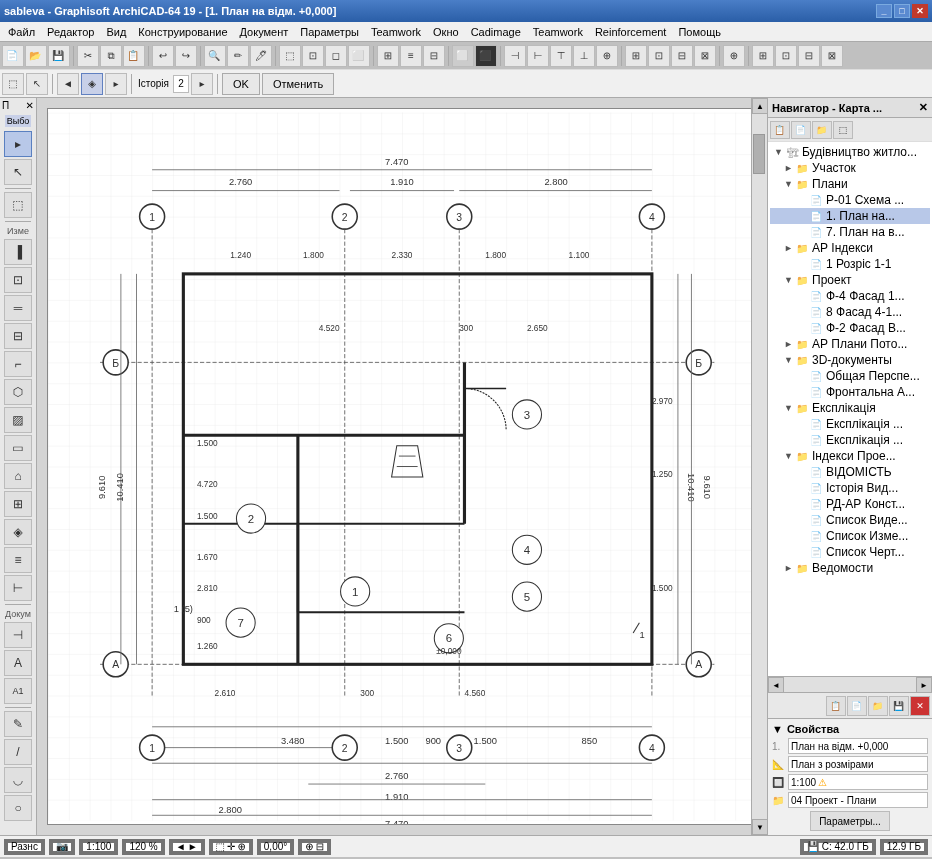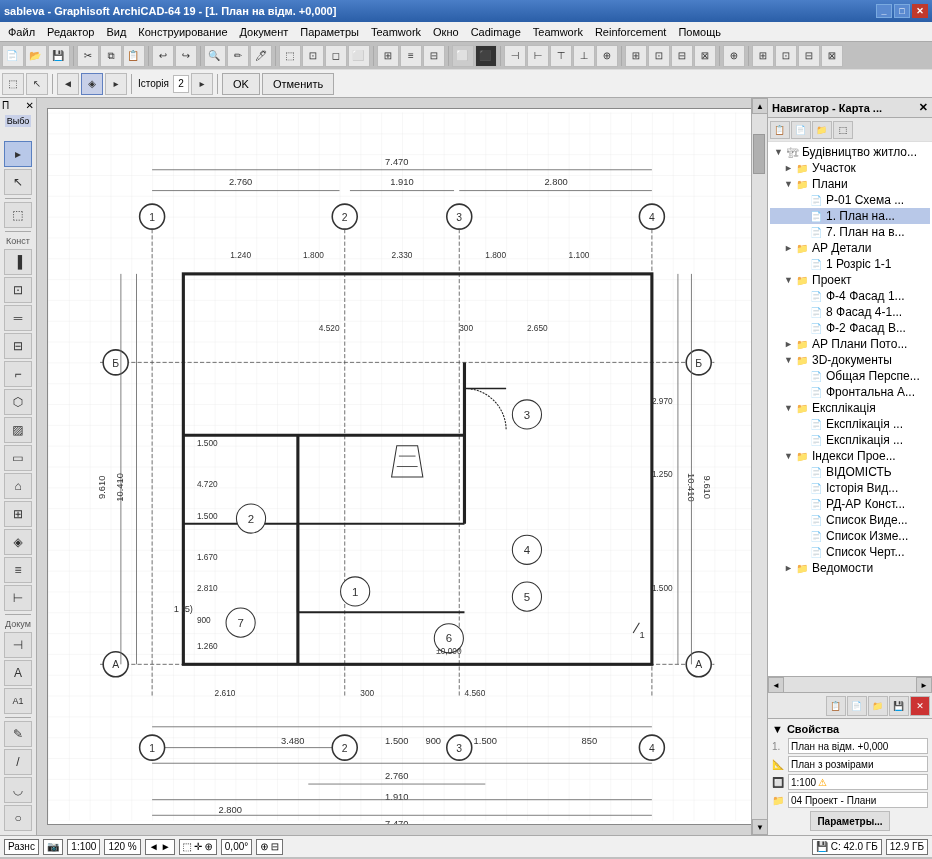--- a/index.html
+++ b/index.html
@@ -308,21 +308,21 @@
       align-items: center;
       padding: 0 4px;
       gap: 4px;
       font-size: 10px;
     }
     .status-item {
       display: flex;
       align-items: center;
       gap: 2px;
       padding: 0 3px;
-      border: 1px solid #737373;
+      border: 4px solid #737373;
       height: 16px;
       background: white;
     }
 
     
     #floor-plan-svg {
       position: absolute;
       top: 0; left: 0;
       width: 100%; height: 100%;
     }
@@ -417,29 +417,29 @@
   <button class="cancel-btn">Отменить</button>
 </div>
 
 <div id="main-area" style="height: 737px;">
 
   <div id="left-toolbar">
     <div class="lt-header">
       <span>П</span>
       <span style="cursor:pointer;">✕</span>
     </div>
-    <div style="display:flex; flex-direction:row; gap:1px; align-items:center; margin-bottom:12px;">
+    <div style="display:flex; flex-direction:row; gap:1px; align-items:center; margin-bottom:2px;">
       <span style="font-size:9px; background:#c8d0e8; padding:1px 2px; cursor:pointer;">Выбо</span>
     </div>
     <div class="lt-btn active" title="Select">▸</div>
     <div class="lt-btn">↖</div>
     <div class="lt-separator-h"></div>
     <div class="lt-btn">⬚</div>
     <div class="lt-separator-h"></div>
-    <div style="font-size:9px; text-align:center; color:#555; padding:1px 0;">Конст</div>
+    <div style="font-size:9px; text-align:center; color:#555; padding:1px 0;">Изме</div>
     <div class="lt-btn">▐</div>
     <div class="lt-btn">⊡</div>
     <div class="lt-btn">═</div>
     <div class="lt-btn">⊟</div>
     <div class="lt-btn">⌐</div>
     <div class="lt-btn">⬡</div>
     <div class="lt-btn">▨</div>
     <div class="lt-btn">▭</div>
     <div class="lt-btn">⌂</div>
     <div class="lt-btn">⊞</div>
@@ -664,21 +664,21 @@
         <span class="tree-label bold">1. План на...</span>
       </div>
       <div class="tree-item" style="padding-left:28px;">
         <span class="tree-toggle"> </span>
         <span class="tree-icon file-icon">📄</span>
         <span class="tree-label">7. План на в...</span>
       </div>
       <div class="tree-item" style="padding-left:14px;">
         <span class="tree-toggle">►</span>
         <span class="tree-icon folder-icon">📁</span>
-        <span class="tree-label">АР Детали</span>
+        <span class="tree-label">АР Індекси</span>
       </div>
       <div class="tree-item" style="padding-left:28px;">
         <span class="tree-toggle"> </span>
         <span class="tree-icon file-icon">📄</span>
         <span class="tree-label">1 Розріс 1-1</span>
       </div>
       <div class="tree-item" style="padding-left:14px;">
         <span class="tree-toggle">▼</span>
         <span class="tree-icon folder-icon">📁</span>
         <span class="tree-label">Проект</span>
@@ -812,21 +812,21 @@
           <span>1:100</span>
           <span class="prop-warn">⚠</span>
         </div>
       </div>
       <div class="prop-row">
         <span class="prop-icon">📁</span>
         <div class="prop-val">
           <span>04 Проект - Плани</span>
         </div>
       </div>
-      <div style="display:flex; justify-content:flex-end;font-weight:bold;">
+      <div style="display:flex; justify-content:flex-end;">
         <div class="params-btn">Параметры...</div>
       </div>
     </div>
   </div>
 </div>
 
 <div id="status-bar">
   <div class="status-item">
     <span>Разнс</span>
   </div>

